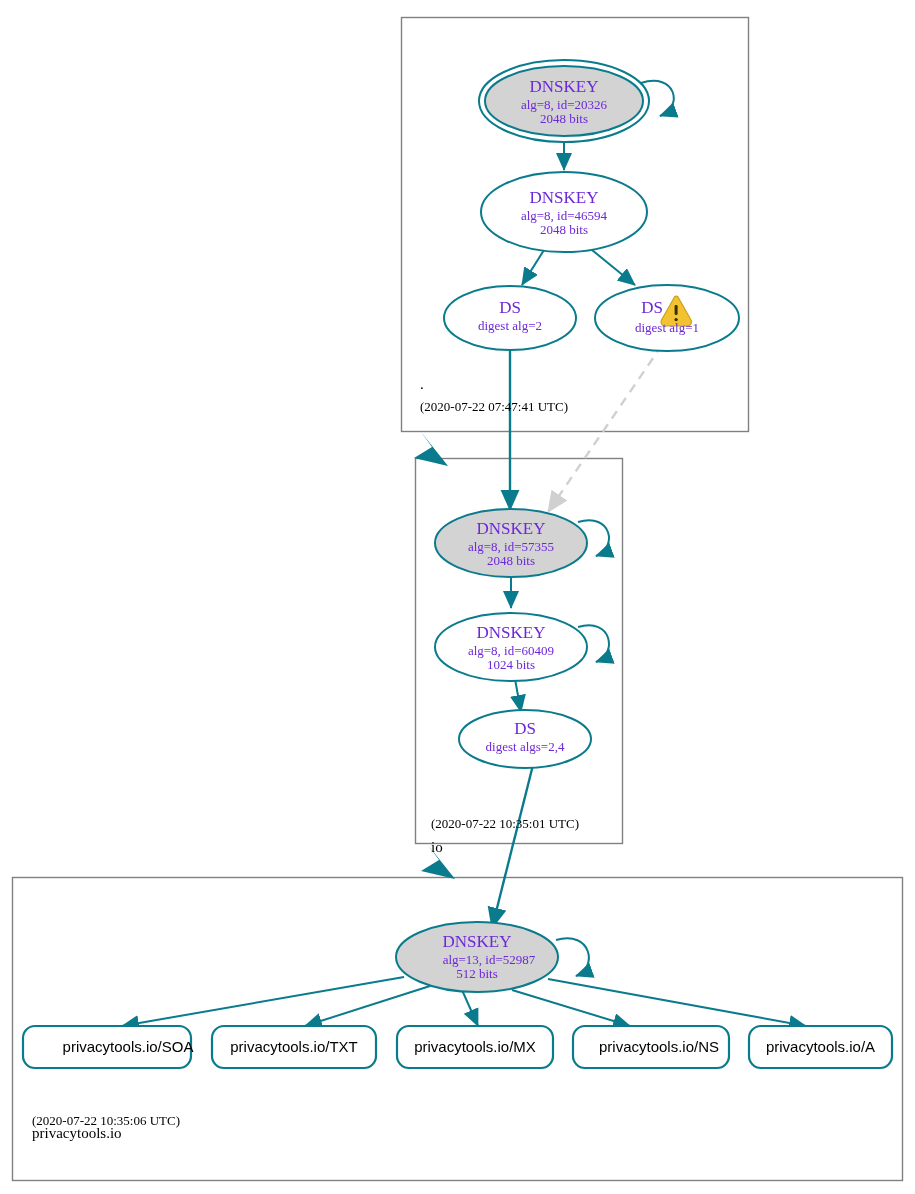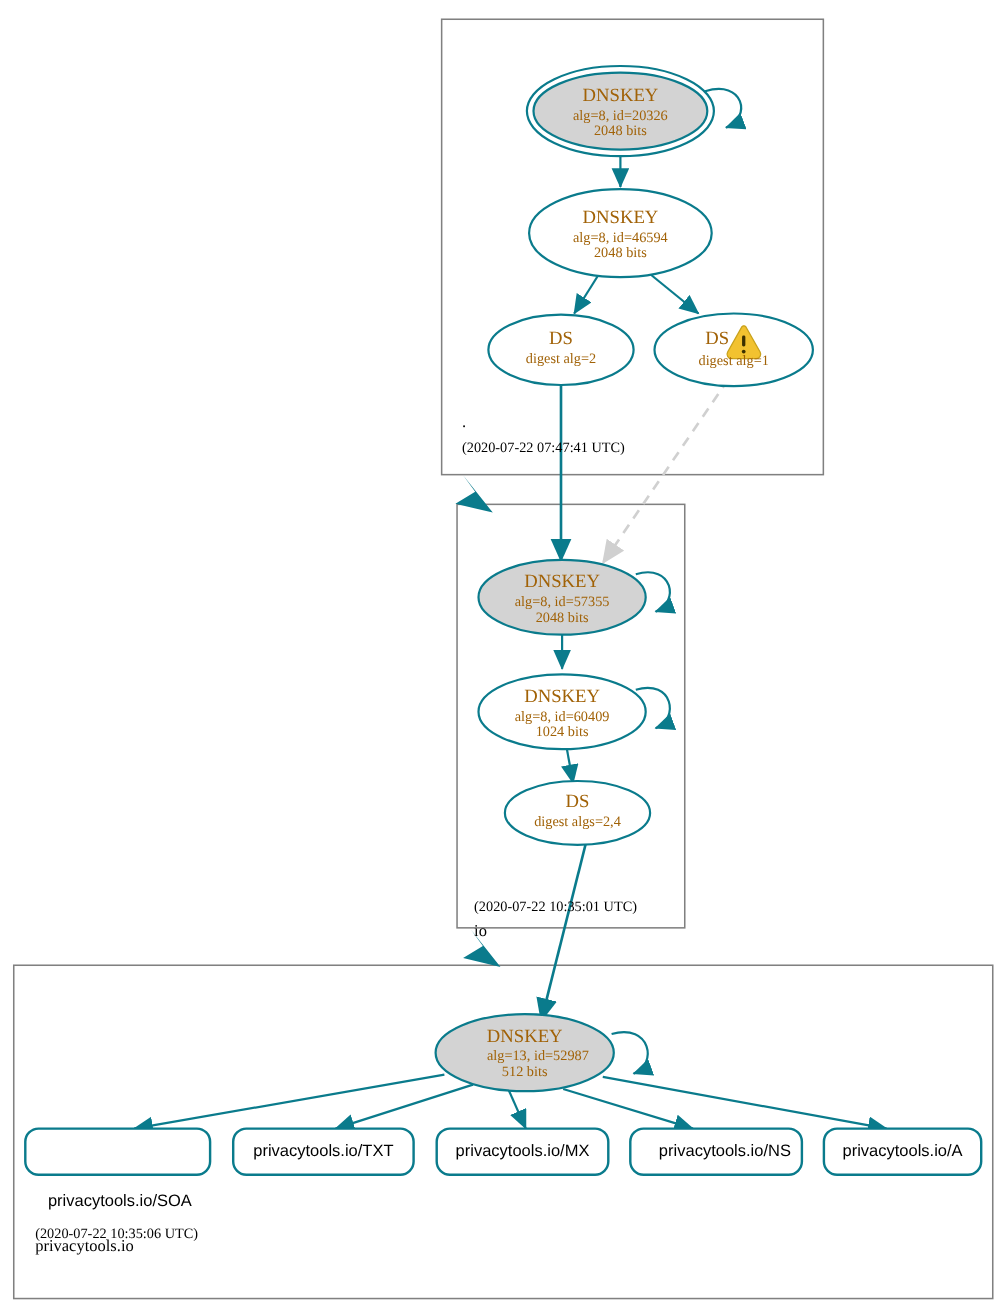--- a/index.html
+++ b/index.html
@@ -2,21 +2,21 @@
 <html><head>
 <meta charset="utf-8">
 <style>
   html,body{margin:0;padding:0;background:#ffffff;}
   body{width:915px;height:1194px;position:relative;overflow:hidden;
        font-family:"Liberation Serif", serif;}
   #stage{position:absolute;left:0;top:0;width:915px;height:1194px;}
   svg#canvas{position:absolute;left:0;top:0;width:915px;height:1194px;}
 
   
-  .lbl{position:absolute;text-align:center;color:#a16207;pointer-events:none;
+  .lbl{position:absolute;text-align:center;color:#6d28d9;pointer-events:none;
        font-family:"Liberation Serif", serif;}
   .node-title{font-size:17px;line-height:18px;}
   .node-sub{font-size:13px;line-height:15px;}
   .zone-name{position:absolute;font-size:15px;color:#000;
              font-family:"Liberation Serif", serif;}
   .zone-date{position:absolute;font-size:13px;color:#000;
              font-family:"Liberation Serif", serif;}
   .rr-label{position:absolute;text-align:center;font-size:15px;color:#000;
             font-family:"Liberation Sans", sans-serif;line-height:16px;}
 </style>
@@ -126,21 +126,21 @@
   <div class="lbl node-title" style="left:455px;top:720px;width:140px;">DS</div>
   <div class="lbl node-sub" style="left:455px;top:739px;width:140px;">digest algs=2,4</div>
 
   <div class="zone-name" style="left:431px;top:791px;margin-top:48px;">io</div>
   <div class="zone-date" style="left:431px;top:816px;">(2020-07-22 10:35:01 UTC)</div>
 
   <div class="lbl node-title" style="left:397px;top:933px;width:160px;">DNSKEY</div>
   <div class="lbl node-sub" style="left:397px;top:952px;width:184px;">alg=13, id=52987</div>
   <div class="lbl node-sub" style="left:397px;top:966px;width:160px;">512 bits</div>
 
-  <div class="rr-label" style="left:13px;top:1039px;width:192px;margin-top:45px;">privacytools.io/SOA</div>
+  <div class="rr-label" style="left:32px;top:1039px;width:192px;">privacytools.io/SOA</div>
   <div class="rr-label" style="left:212px;top:1039px;width:164px;">privacytools.io/TXT</div>
   <div class="rr-label" style="left:397px;top:1039px;width:156px;">privacytools.io/MX</div>
   <div class="rr-label" style="left:573px;top:1039px;width:156px;padding-left:8px;">privacytools.io/NS</div>
   <div class="rr-label" style="left:749px;top:1039px;width:143px;">privacytools.io/A</div>
 
   <div class="zone-name" style="left:32px;top:1125px;">privacytools.io</div>
   <div class="zone-date" style="left:32px;top:1113px;">(2020-07-22 10:35:06 UTC)</div>
 
 </div>
 

